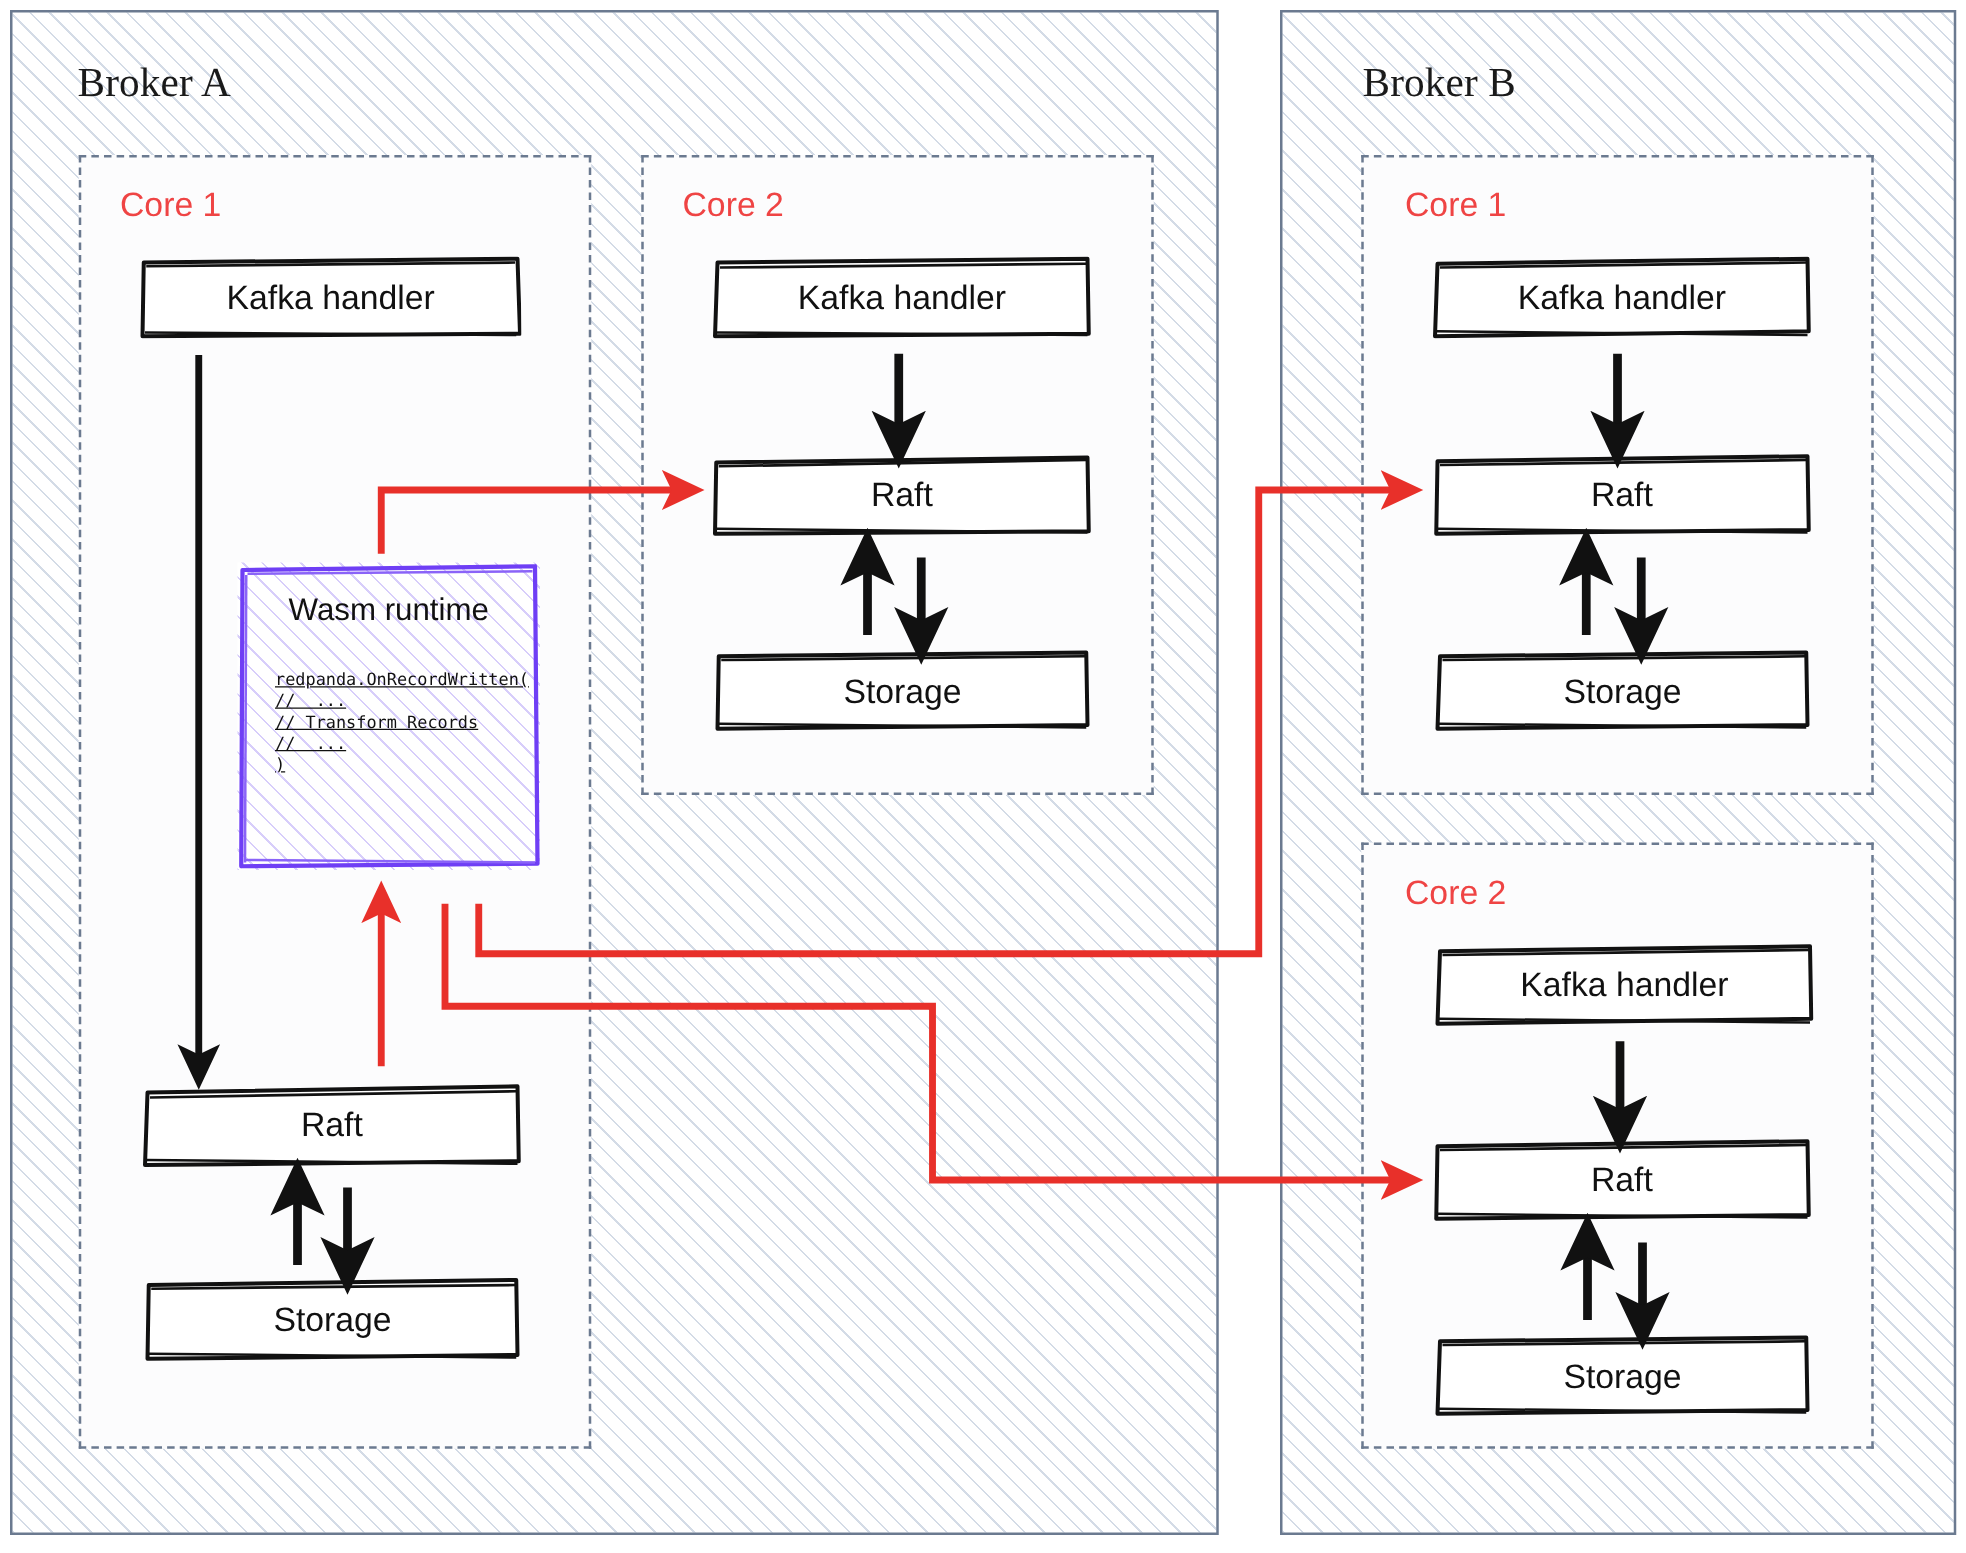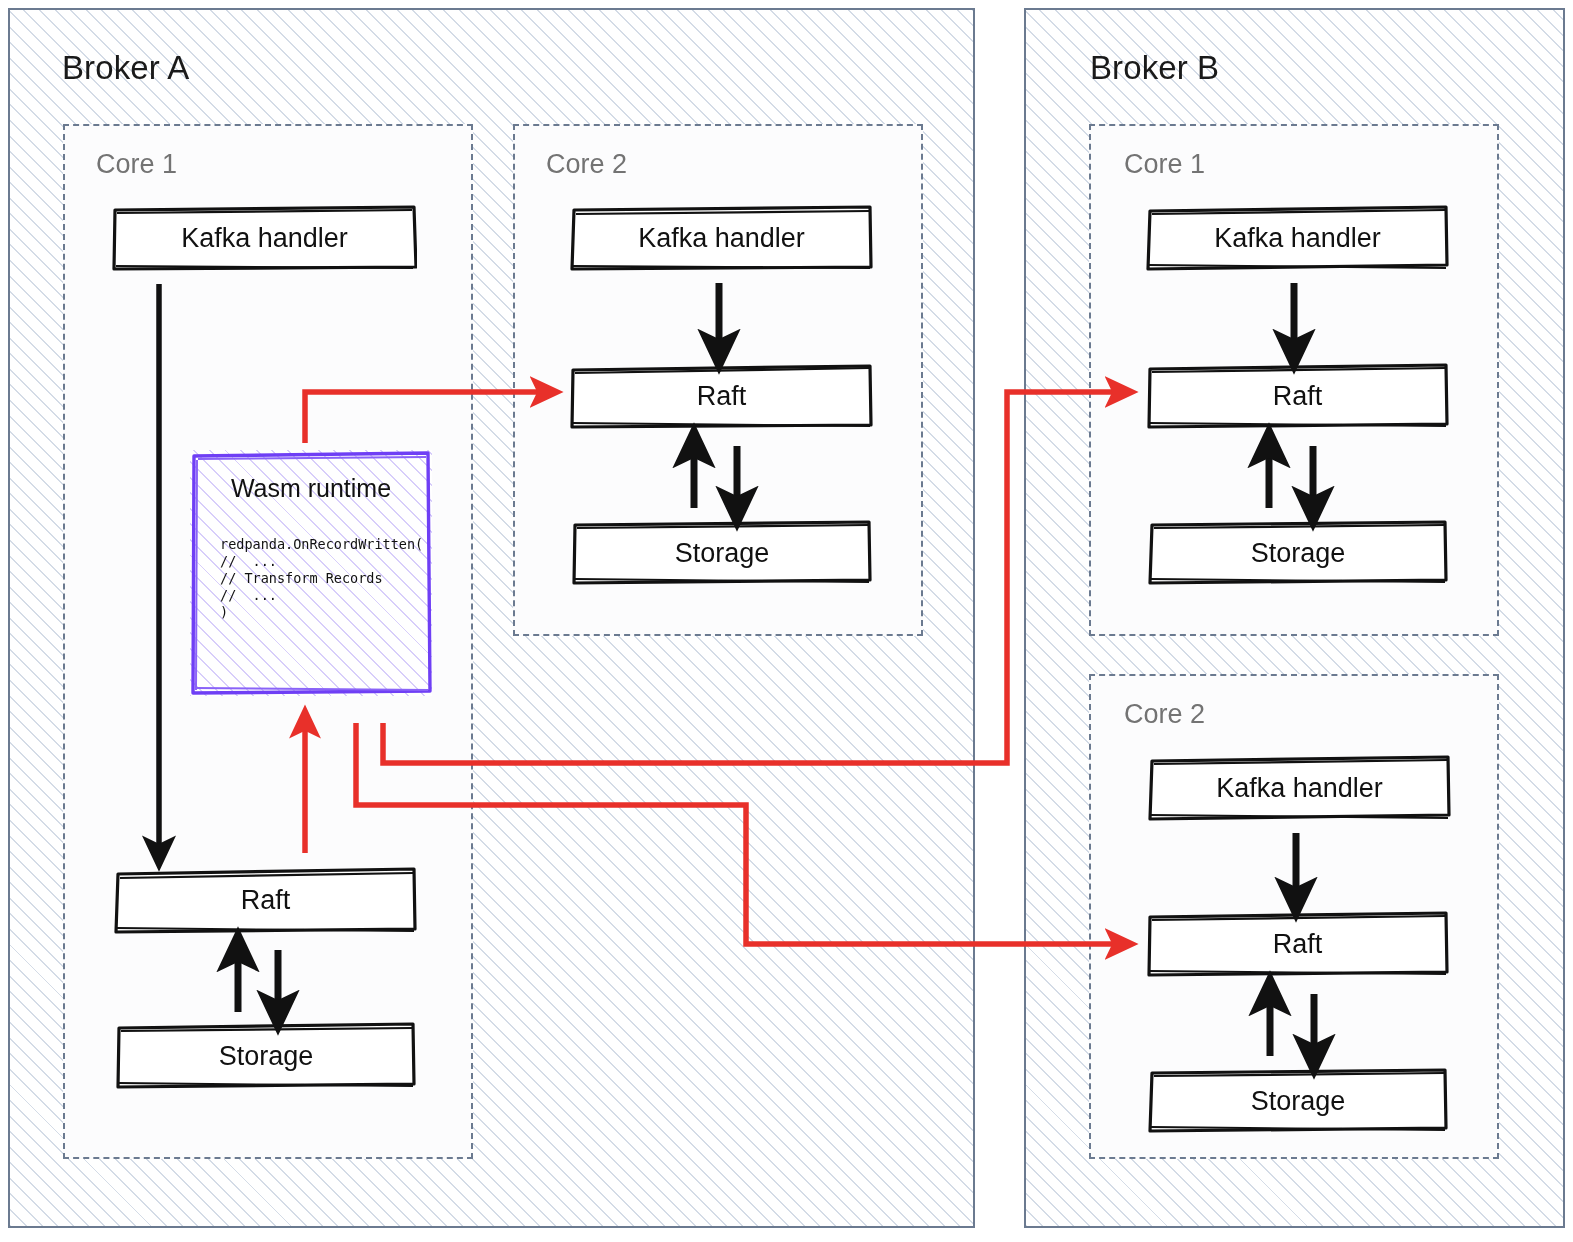--- a/index.html
+++ b/index.html
@@ -26,33 +26,34 @@
         rgba(255,255,255,0) 1.4px,
         rgba(255,255,255,0) 11px);
     box-sizing: border-box;
   }
   .broker-title {
     position: absolute;
     font-size: 33px;
     color: #1a1a1a;
     letter-spacing: 0.1px;
     white-space: nowrap;
+    font-family: Liberation Serif, serif;
   }
 
   
   .core {
     position: absolute;
     border: 2.5px dashed #6b7a90;
     background: #fcfcfd;
     box-sizing: border-box;
   }
   .core-title {
     position: absolute;
     font-size: 27px;
-    color: #737373;
+    color: #ef4444;
     white-space: nowrap;
   }
 
   
   .node {
     position: absolute;
     box-sizing: border-box;
   }
   .node .sk { position: absolute; inset: 0; }
   .node .lbl {
@@ -87,20 +88,21 @@
     color: #111111;
   }
   .wasm-code {
     position: absolute;
     left: 30px; top: 86px;
     font-family: "DejaVu Sans Mono", "Liberation Mono", monospace;
     font-size: 13.5px;
     line-height: 17px;
     color: #111111;
     white-space: pre;
+    text-decoration: underline;
   }
 
   
   #arrows {
     position: absolute;
     left: 0; top: 0;
     width: 1573px; height: 1242px;
     pointer-events: none;
   }
 </style>

